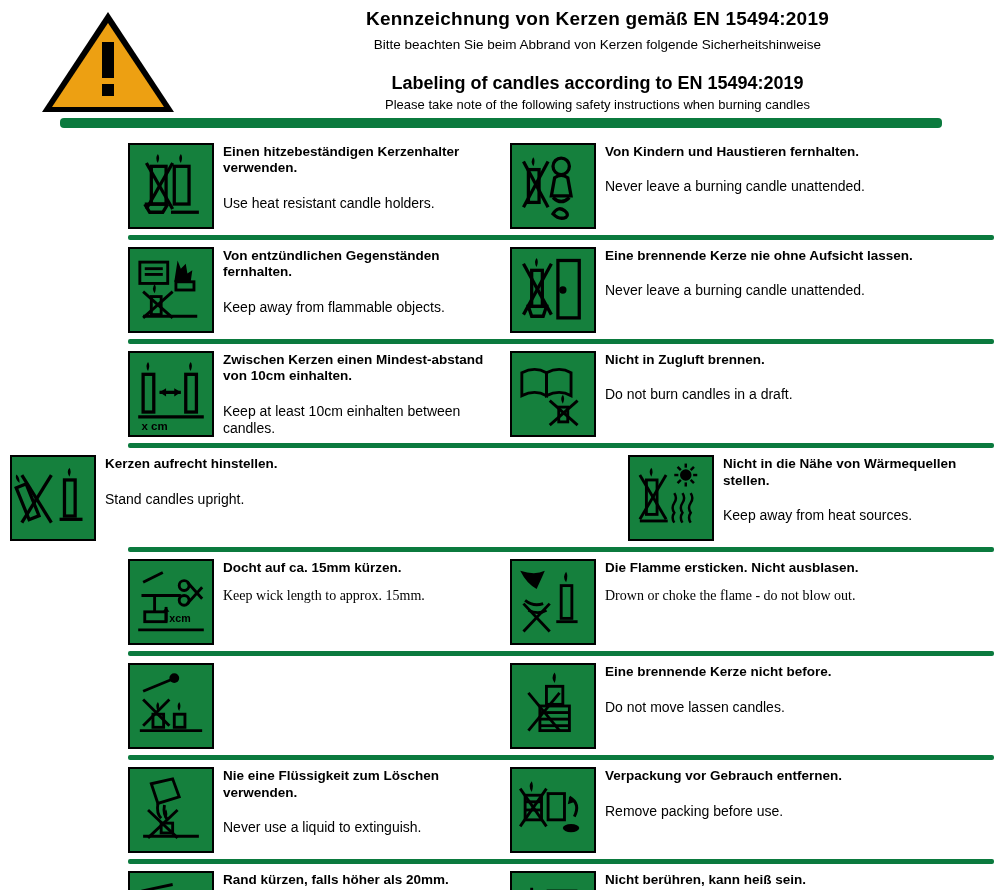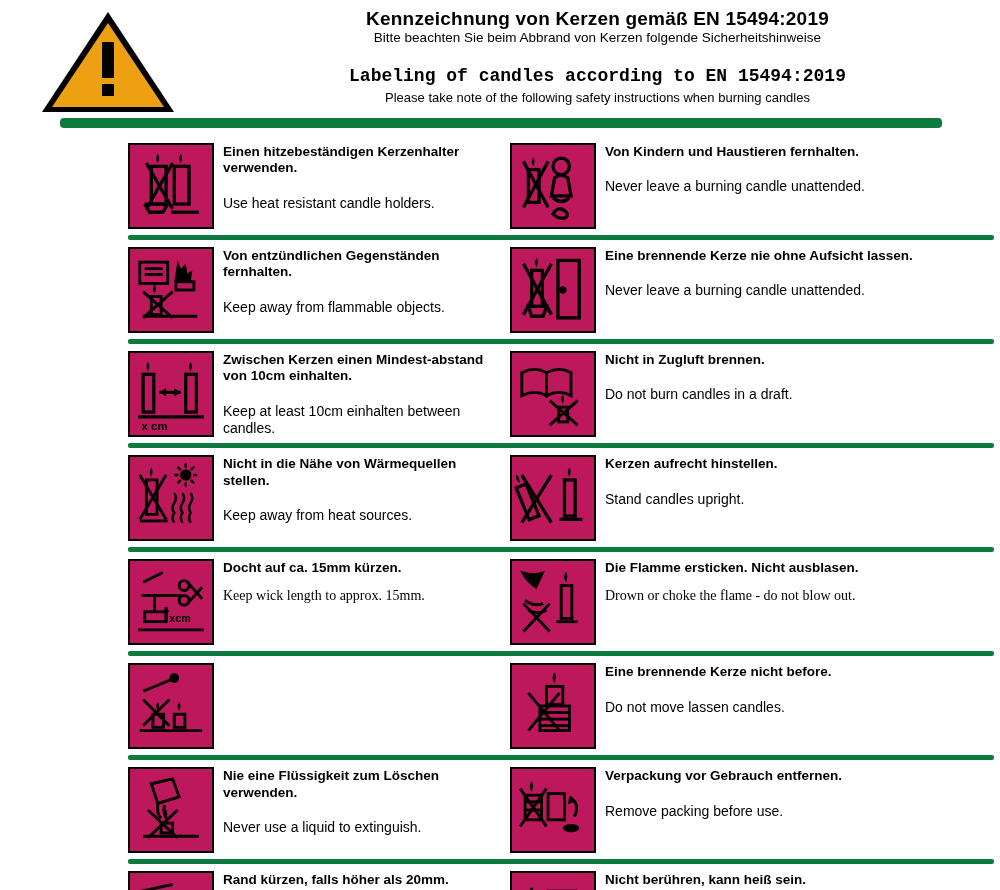--- a/index.html
+++ b/index.html
@@ -47,28 +47,27 @@
   }
   .head-line1 {
     font-size: 19px;
     font-weight: bold;
     letter-spacing: 0.2px;
     line-height: 1.15;
   }
   .head-line2 {
     font-size: 13.5px;
     line-height: 1.2;
-    margin-top: 0;
+    margin-top: 7px;
   }
   .head-line3 {
     font-size: 18px;
     font-weight: bold;
     margin-top: 20px;
     line-height: 1.15;
-    font-family: Liberation Mono, monospace;
   }
   .head-line4 {
     font-size: 13px;
     line-height: 1.2;
     margin-top: 3px;
   }
 
   
   .green-bar {
     height: 9px;
@@ -105,21 +104,21 @@
     padding-bottom: 6px;
   }
   .cell.left  { width: 500px; padding-left: 128px; }
   .cell.right { width: 500px; padding-left: 10px; }
 
   .pictogram {
     flex: 0 0 auto;
     width: 86px;
     height: 86px;
     border: 2.5px solid #000;
-    background: #be185d;
+    background: #15803d;
     margin-right: 9px;
     box-sizing: border-box;
   }
   .pictogram svg { display: block; width: 100%; height: 100%; }
 
   .texts {
     flex: 1 1 auto;
     padding-top: 1px;
     min-width: 0;
   }
@@ -288,20 +287,41 @@
         </div>
         <div class="texts">
           <div class="de">Nicht in Zugluft brennen.</div>
           <div class="en">Do not burn candles in a draft.</div>
         </div>
       </div>
     </div>
     <div class="row-sep"></div>
 
     <div class="row">
+      <div class="cell right">
+        <div class="pictogram">
+          <svg viewBox="0 0 100 100">
+            <g stroke="#000" stroke-width="4" fill="none">
+              <g transform="rotate(-22 32 72)">
+                <path d="M26 26 q3 -7 0 -11 q-4 5 0 11" fill="#000" stroke="none"></path>
+                <rect x="20" y="30" width="13" height="42"></rect>
+              </g>
+              <path d="M70 24 q3 -7 0 -11 q-4 5 0 11" fill="#000" stroke="none"></path>
+              <rect x="64" y="28" width="13" height="44"></rect>
+              <line x1="58" y1="76" x2="86" y2="76"></line>
+              <line x1="12" y1="22" x2="48" y2="80"></line>
+              <line x1="48" y1="22" x2="12" y2="80"></line>
+            </g>
+          </svg>
+        </div>
+        <div class="texts">
+          <div class="de">Kerzen aufrecht hinstellen.</div>
+          <div class="en">Stand candles upright.</div>
+        </div>
+      </div>
       <div class="cell left">
         <div class="pictogram">
           <svg viewBox="0 0 100 100">
             <g stroke="#000" stroke-width="3.5" fill="none">
               <path d="M26 24 q3 -7 0 -11 q-4 5 0 11" fill="#000" stroke="none"></path>
               <rect x="20" y="28" width="13" height="42"></rect>
               <circle cx="68" cy="22" r="7" fill="#000" stroke="none"></circle>
               <g stroke-width="3">
                 <line x1="68" y1="8" x2="68" y2="13"></line>
                 <line x1="68" y1="31" x2="68" y2="36"></line>
@@ -321,41 +341,20 @@
               <line x1="12" y1="22" x2="44" y2="76"></line>
               <line x1="44" y1="22" x2="12" y2="76"></line>
             </g>
           </svg>
         </div>
         <div class="texts">
           <div class="de">Nicht in die Nähe von Wärmequellen stellen.</div>
           <div class="en">Keep away from heat sources.</div>
         </div>
       </div>
-      <div class="cell right">
-        <div class="pictogram">
-          <svg viewBox="0 0 100 100">
-            <g stroke="#000" stroke-width="4" fill="none">
-              <g transform="rotate(-22 32 72)">
-                <path d="M26 26 q3 -7 0 -11 q-4 5 0 11" fill="#000" stroke="none"></path>
-                <rect x="20" y="30" width="13" height="42"></rect>
-              </g>
-              <path d="M70 24 q3 -7 0 -11 q-4 5 0 11" fill="#000" stroke="none"></path>
-              <rect x="64" y="28" width="13" height="44"></rect>
-              <line x1="58" y1="76" x2="86" y2="76"></line>
-              <line x1="12" y1="22" x2="48" y2="80"></line>
-              <line x1="48" y1="22" x2="12" y2="80"></line>
-            </g>
-          </svg>
-        </div>
-        <div class="texts">
-          <div class="de">Kerzen aufrecht hinstellen.</div>
-          <div class="en">Stand candles upright.</div>
-        </div>
-      </div>
     </div>
     <div class="row-sep"></div>
 
     <div class="row">
       <div class="cell left">
         <div class="pictogram">
           <svg viewBox="0 0 100 100">
             <g stroke="#000" stroke-width="3.5" fill="none">
               <line x1="16" y1="26" x2="40" y2="14"></line>
               <line x1="14" y1="42" x2="62" y2="42"></line>

